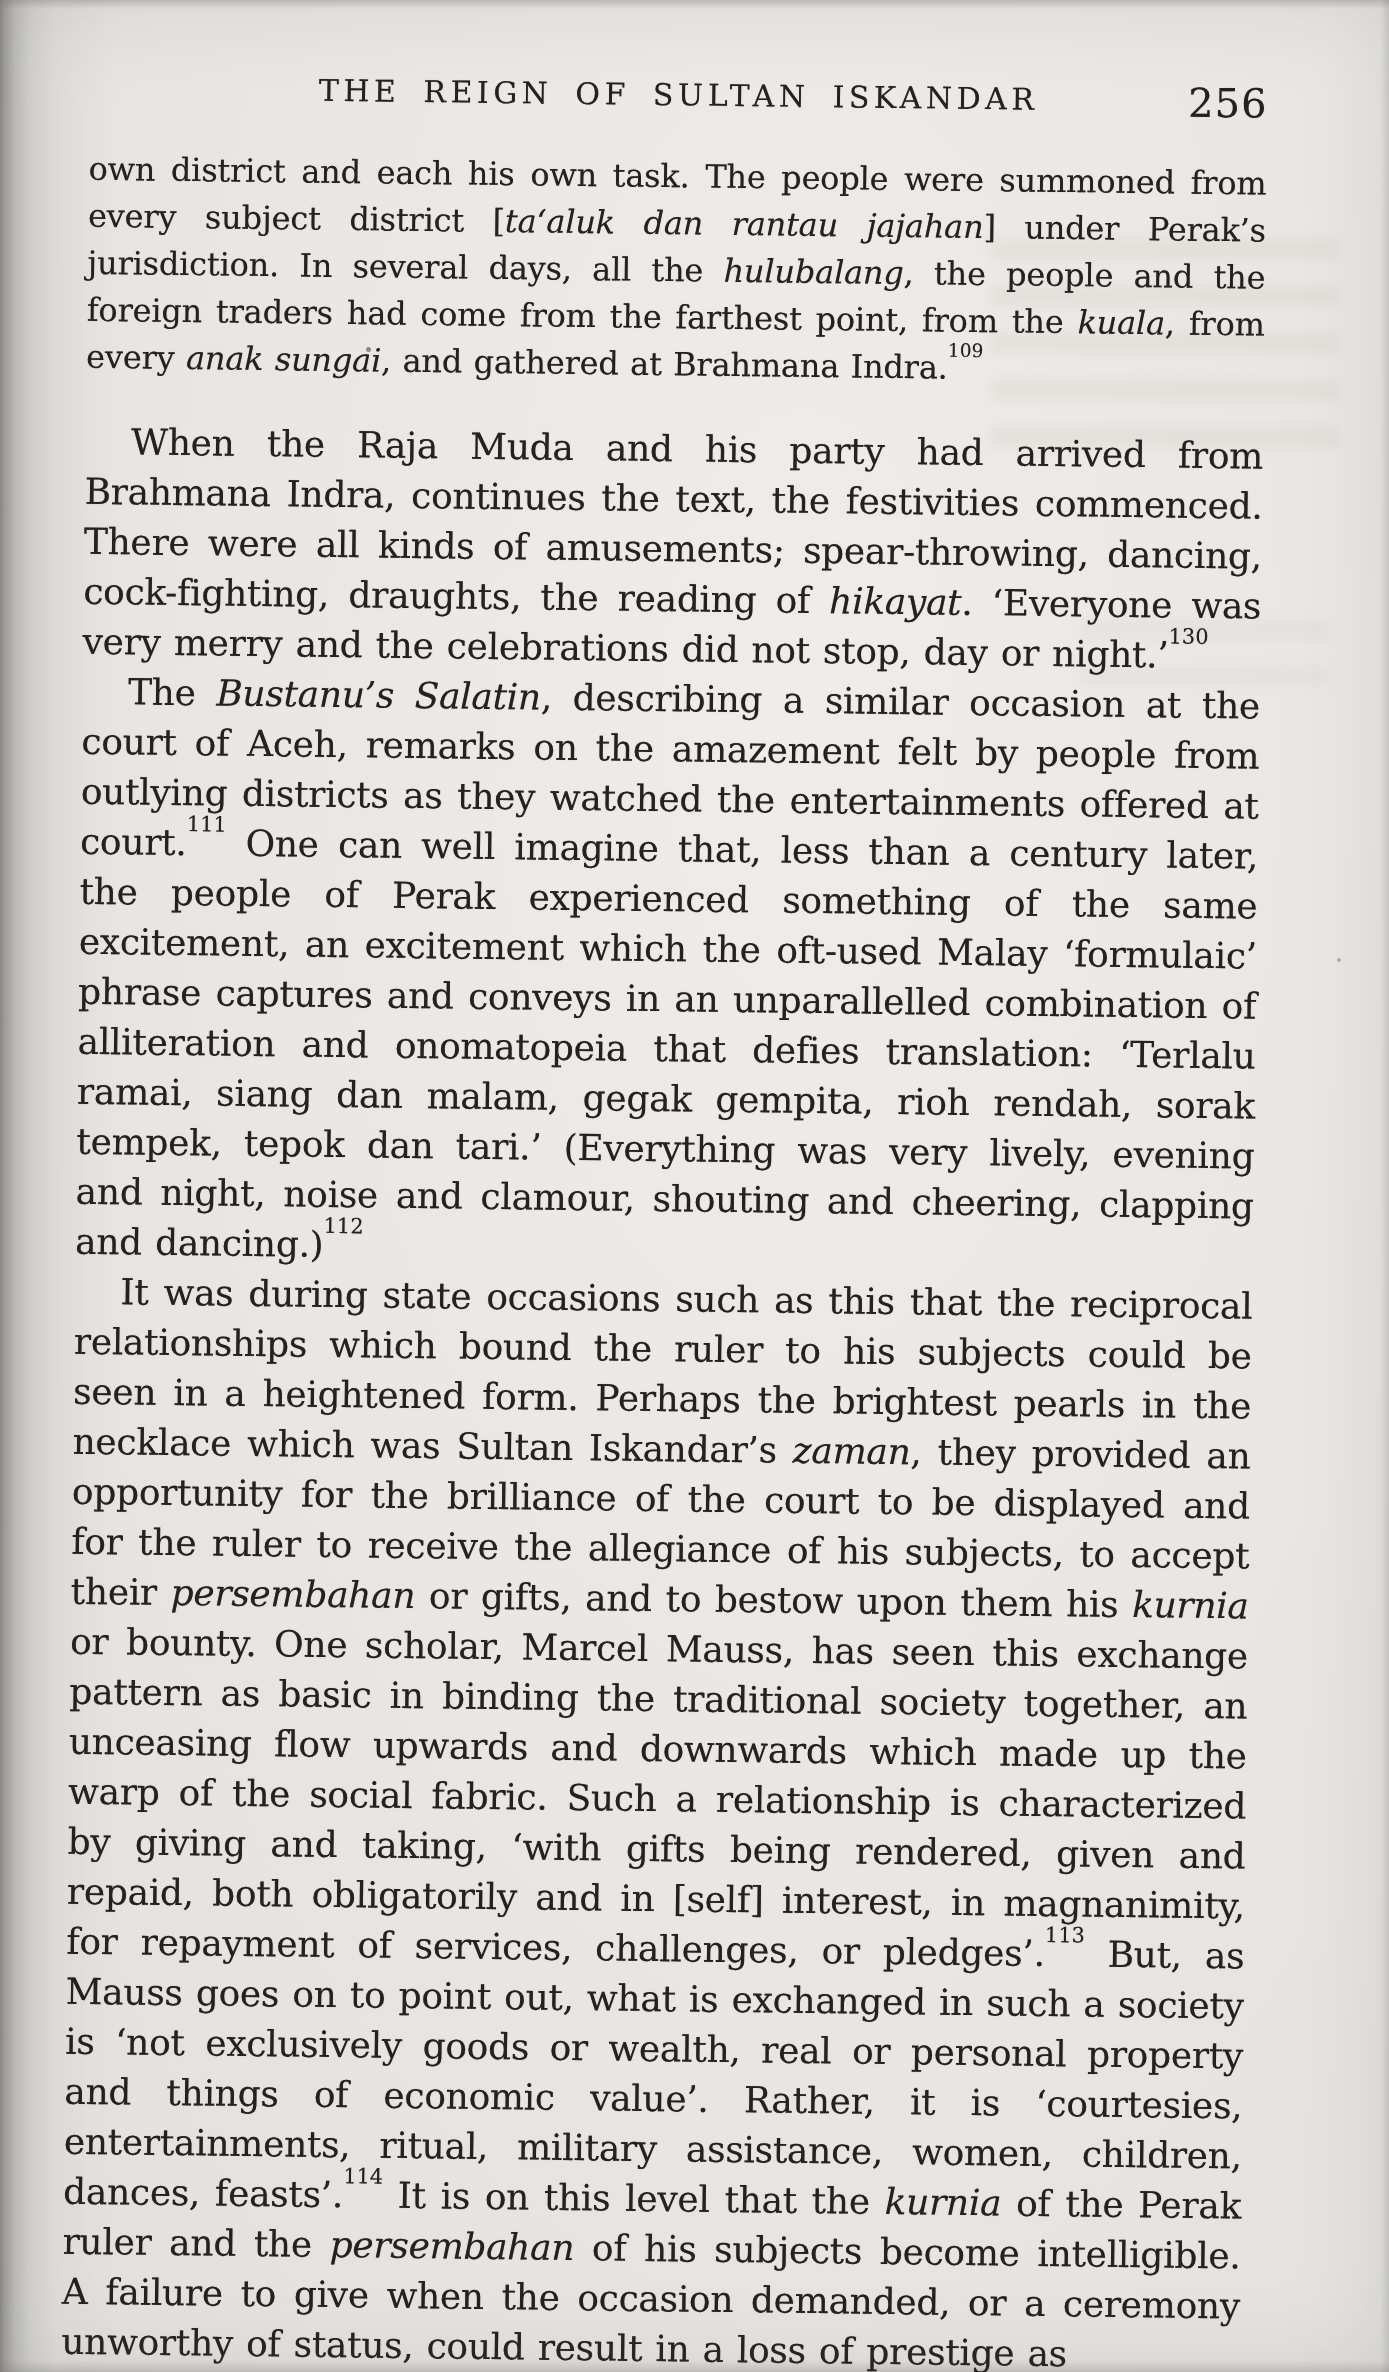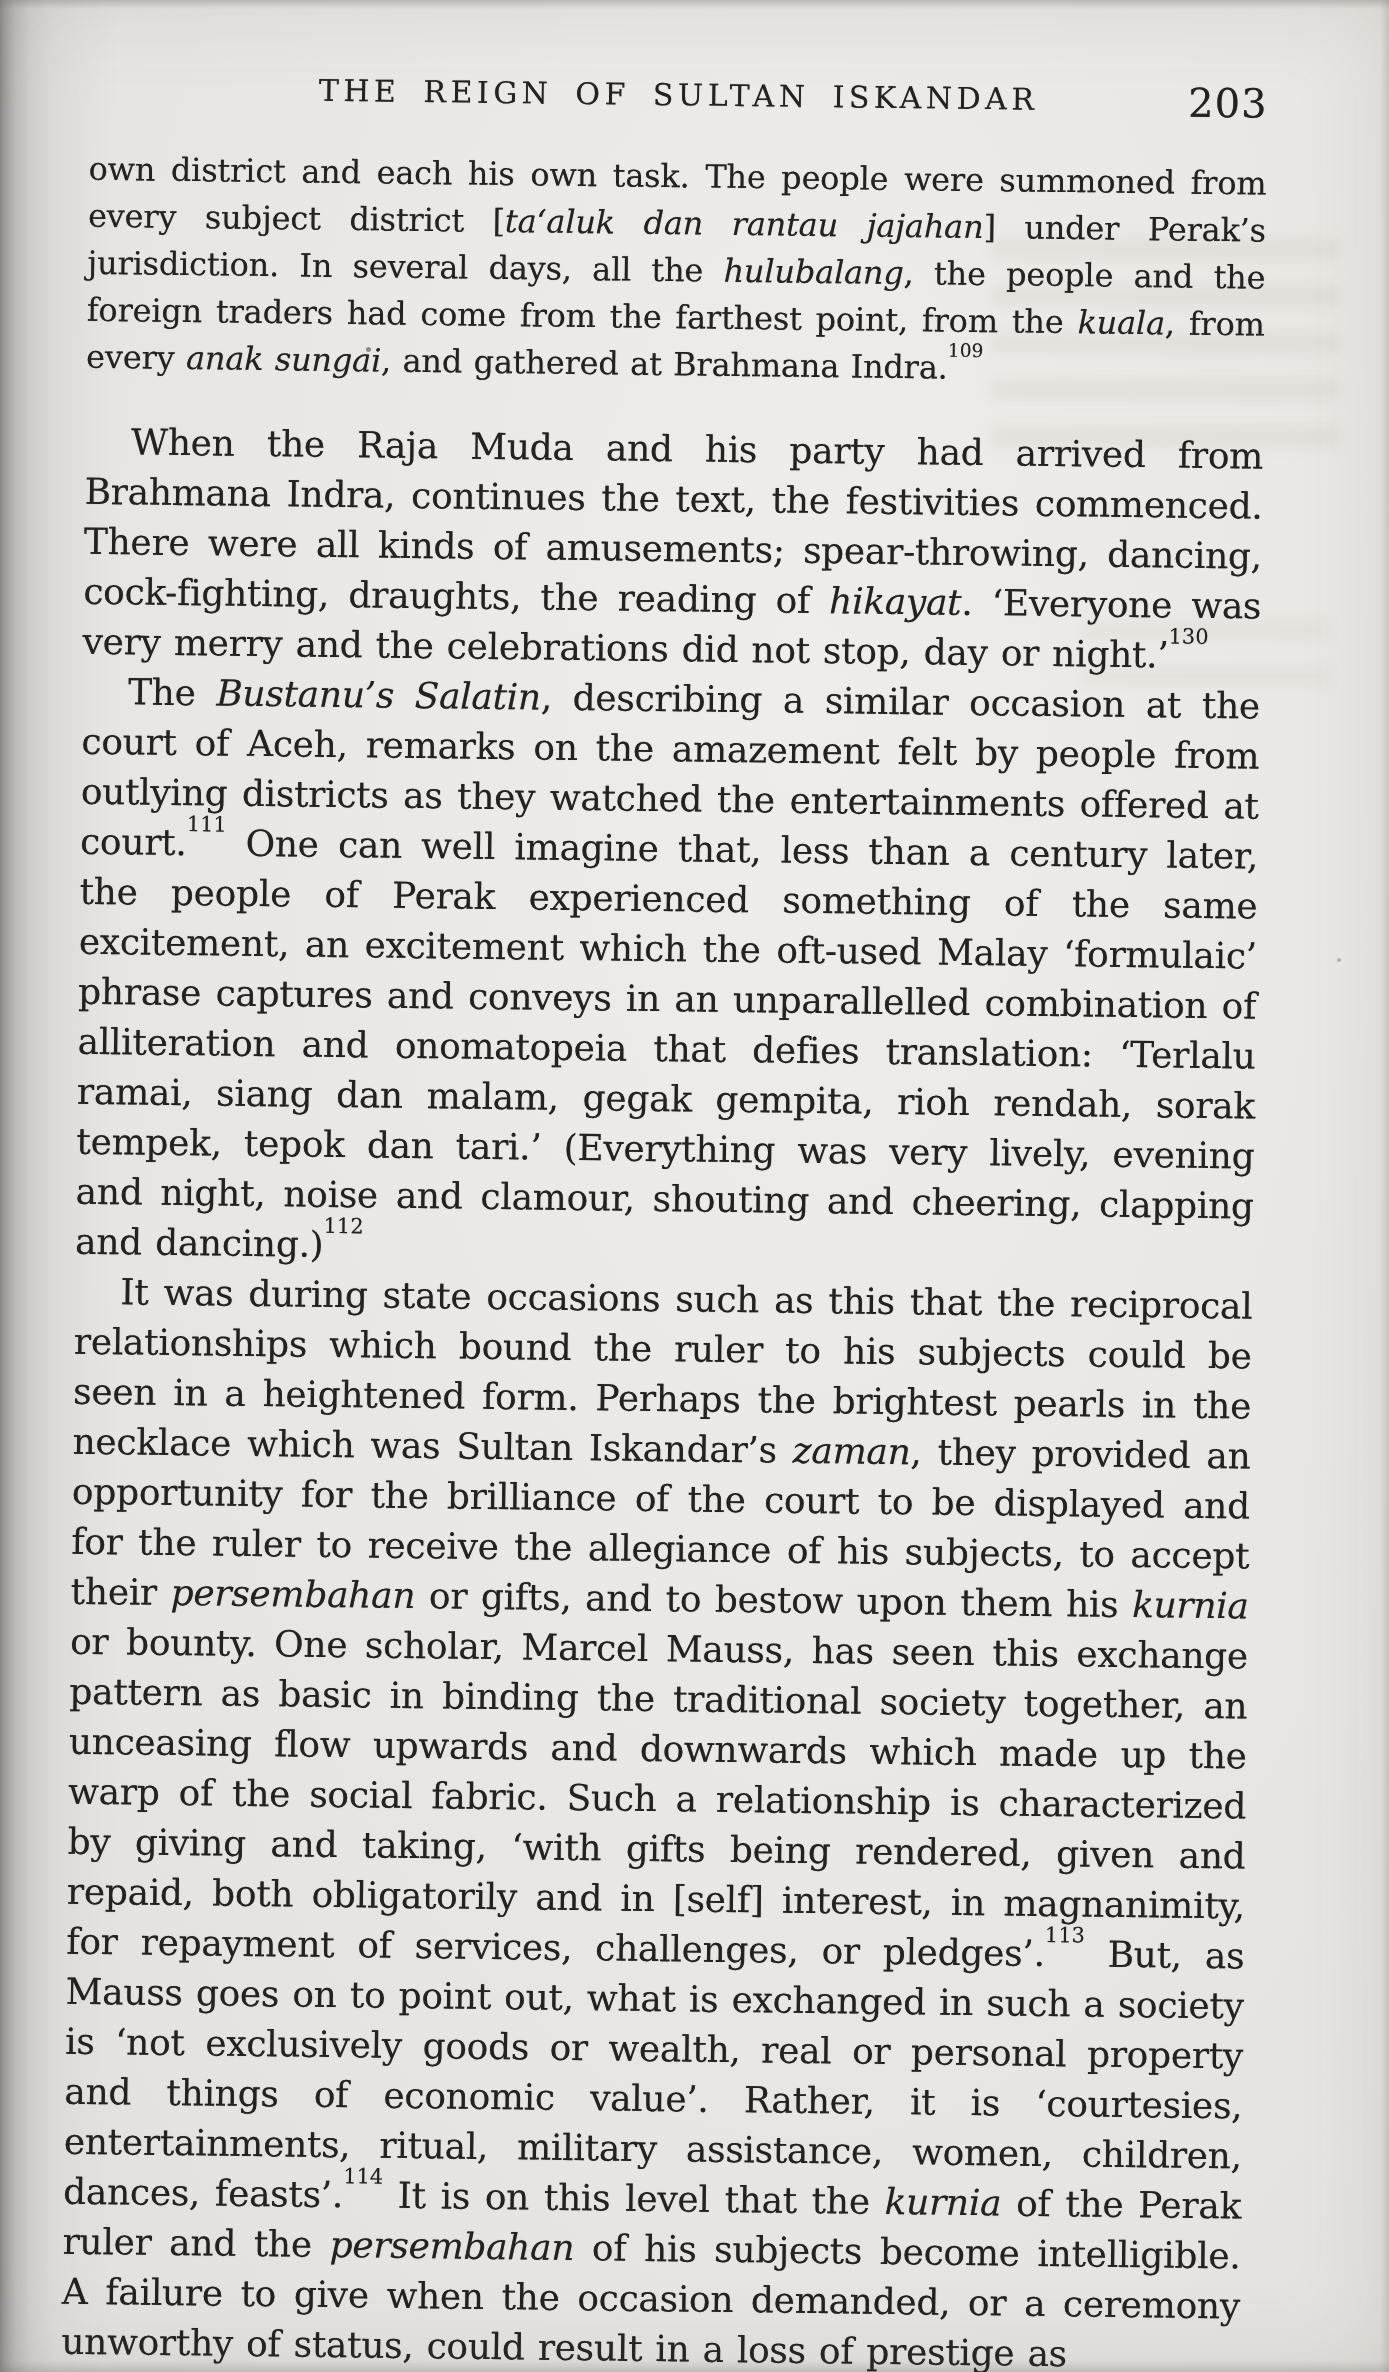--- a/index.html
+++ b/index.html
@@ -84,21 +84,21 @@
   <div class="bottom-edge"></div>
   <div class="right-edge"></div>
   <div class="ghost-a"></div>
   <div class="ghost-b"></div>
   <div class="speck-1"></div>
   <div class="speck-2"></div>
 
   <div class="rotated">
     <div class="running-header">
       <span class="header-title">THE REIGN OF SULTAN ISKANDAR</span>
-      <span class="page-number">203</span>
+      <span class="page-number">256</span>
     </div>
     <div class="text-block">
         <p class="quote"><span>own district and each his own task. The people were summoned from every subject district [</span><i>ta‘aluk dan rantau jajahan</i><span>] under Perak’s jurisdiction. In several days, all the </span><i>hulubalang</i><span>, the people and the foreign traders had come from the farthest point, from the </span><i>kuala</i><span>, from every </span><i>anak sungai</i><span>, and gathered at Brahmana Indra.</span><sup>109</sup></p>
         <p class="body indent"><span>When the Raja Muda and his party had arrived from Brahmana Indra, continues the text, the festivities commenced. There were all kinds of amusements; spear-throwing, dancing, cock-fighting, draughts, the reading of </span><i>hikayat</i><span>. ‘Everyone was very merry and the celebrations did not stop, day or night.’</span><sup>130</sup></p>
         <p class="body indent"><span>The </span><i>Bustanu’s Salatin</i><span>, describing a similar occasion at the court of Aceh, remarks on the amazement felt by people from outlying districts as they watched the entertainments offered at court.</span><sup>111</sup><span> One can well imagine that, less than a century later, the people of Perak experienced something of the same excitement, an excitement which the oft-used Malay ‘formulaic’ phrase captures and conveys in an unparallelled combination of alliteration and onomatopeia that defies translation: ‘Terlalu ramai, siang dan malam, gegak gempita, rioh rendah, sorak tempek, tepok dan tari.’ (Everything was very lively, evening and night, noise and clamour, shouting and cheering, clapping and dancing.)</span><sup>112</sup></p>
         <p class="body indent"><span>It was during state occasions such as this that the reciprocal relationships which bound the ruler to his subjects could be seen in a heightened form. Perhaps the brightest pearls in the necklace which was Sultan Iskandar’s </span><i>zaman</i><span>, they provided an opportunity for the brilliance of the court to be displayed and for the ruler to receive the allegiance of his subjects, to accept their </span><i>persembahan</i><span> or gifts, and to bestow upon them his </span><i>kurnia</i><span> or bounty. One scholar, Marcel Mauss, has seen this exchange pattern as basic in binding the traditional society together, an unceasing flow upwards and downwards which made up the warp of the social fabric. Such a relationship is characterized by giving and taking, ‘with gifts being rendered, given and repaid, both obligatorily and in [self] interest, in magnanimity, for repayment of services, challenges, or pledges’.</span><sup>113</sup><span> But, as Mauss goes on to point out, what is exchanged in such a society is ‘not exclusively goods or wealth, real or personal property and things of economic value’. Rather, it is ‘courtesies, entertainments, ritual, military assistance, women, children, dances, feasts’.</span><sup>114</sup><span> It is on this level that the </span><i>kurnia</i><span> of the Perak ruler and the </span><i>persembahan</i><span> of his subjects become intelligible. A failure to give when the occasion demanded, or a ceremony unworthy of status, could result in a loss of prestige as</span></p>
       </div>
   </div>
 
   <div class="vignette"></div>

